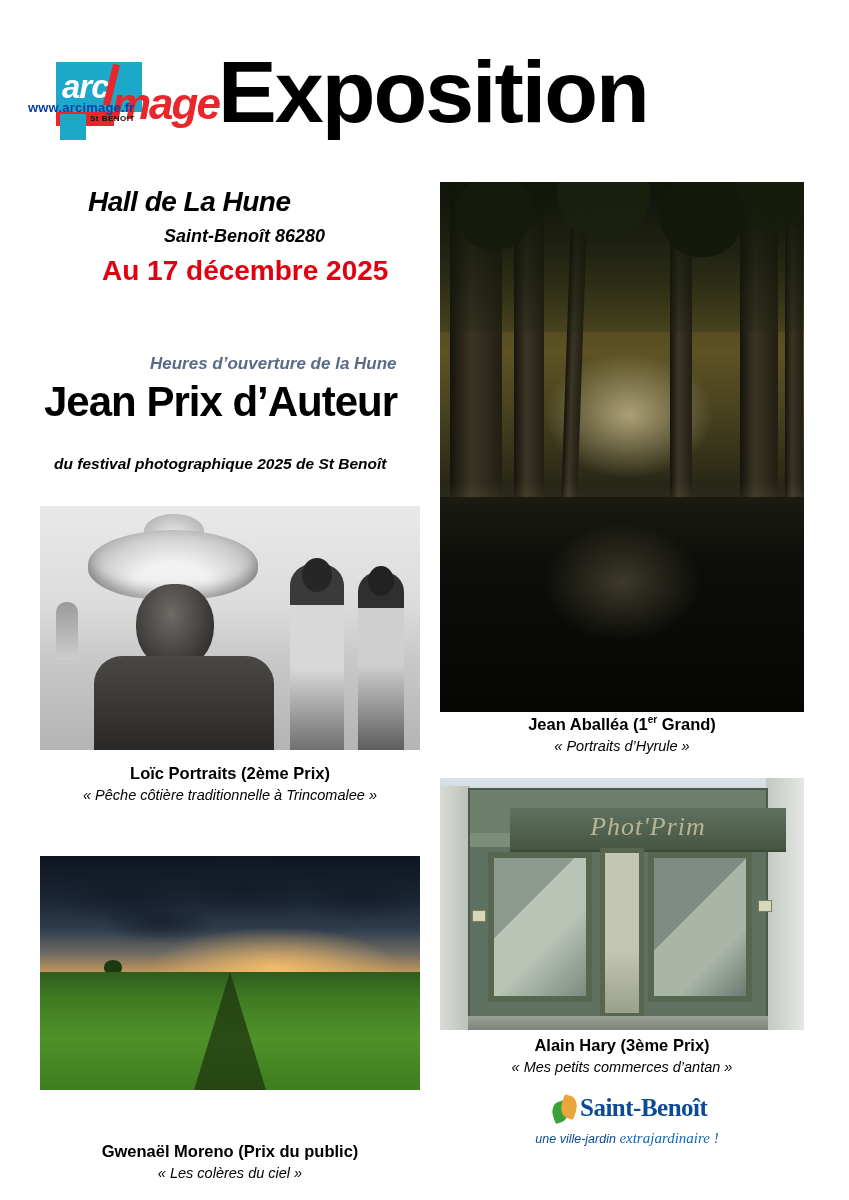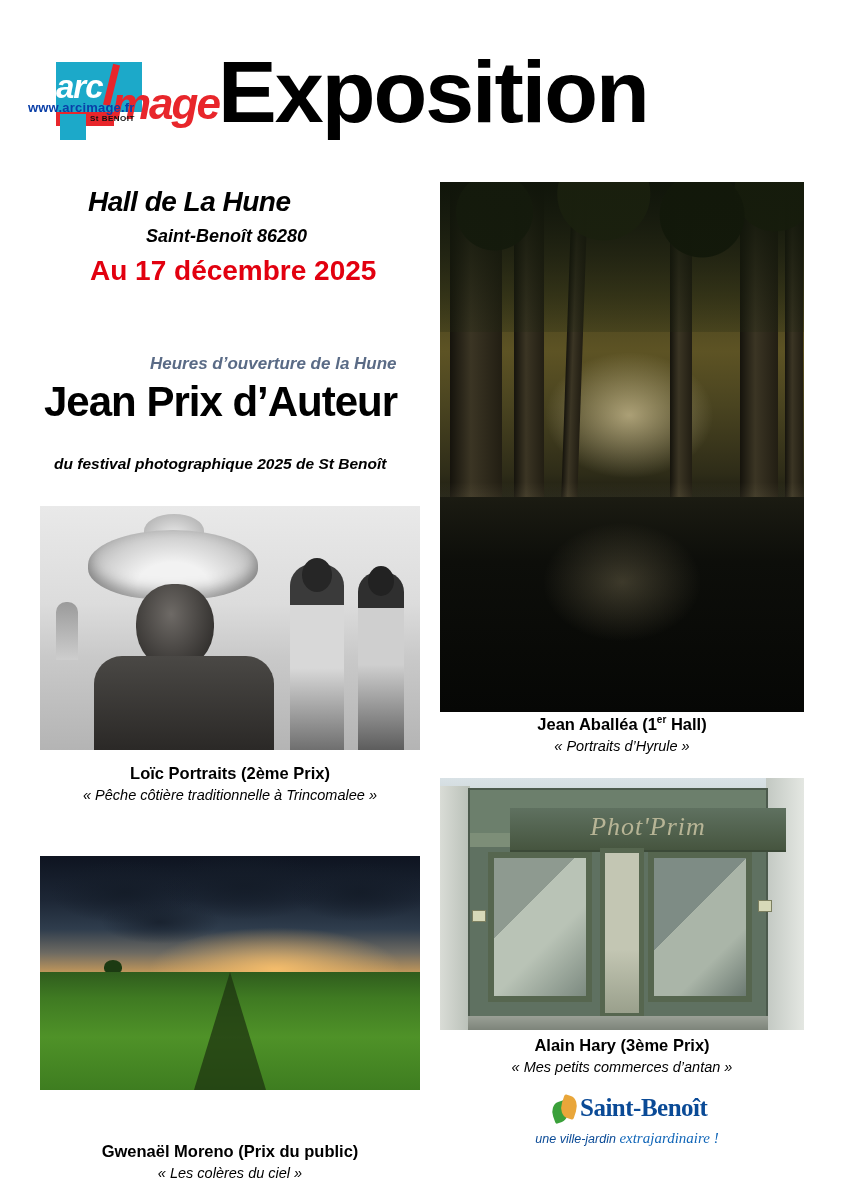--- a/index.html
+++ b/index.html
@@ -32,20 +32,21 @@
     position: absolute;
     left: 0; top: 10px;
     width: 86px; height: 50px;
     background: #1ca9c9;
     color: #fff;
     font-style: italic;
     font-weight: bold;
     font-size: 33px;
     line-height: 50px;
     text-align: left;
+    padding-left: 6px;
     letter-spacing: -1px;
   }
   .logo-image {
     position: absolute;
     left: 56px; top: 28px;
     font-style: italic;
     font-weight: bold;
     font-size: 44px;
     color: #e8262b;
     letter-spacing: -2px;
@@ -105,35 +106,35 @@
     position: absolute;
     left: 88px; top: 186px;
     font-size: 28px;
     font-weight: bold;
     font-style: italic;
     color: #000;
     letter-spacing: -0.5px;
   }
   .hall-sub {
     position: absolute;
-    left: 146px; top: 226px;
+    left: 164px; top: 226px;
     font-size: 18px;
     font-weight: bold;
     font-style: italic;
     color: #000;
   }
   .dates {
     position: absolute;
     left: 90px; top: 254px;
     font-size: 28px;
     font-weight: bold;
     color: #e2000f;
     line-height: 34px;
   }
-  .dates .l2 { display: block; }
+  .dates .l2 { display: block; margin-left: 12px; }
   .hours {
     position: absolute;
     left: 150px; top: 354px;
     font-size: 17px;
     font-style: italic;
     font-weight: bold;
     color: #5a6b86;
   }
   .grand-prix {
     position: absolute;
@@ -450,21 +451,21 @@
     <div class="trunk t6"></div>
     <div class="canopy"></div>
     <div class="mist"></div>
     <div class="shore"></div>
     <div class="figure"></div>
     <div class="water"></div>
     <div class="water-glow"></div>
 
   </div>
   <div class="cap" id="cap-forest">
-    <div class="name"><span>Jean Aballéa (1</span><sup>er</sup><span> Hall)</span></div>
+    <div class="name"><span>Jean Aballéa (1</span><sup>er</sup><span> Grand)</span></div>
     <div class="work">« Portraits d’Hyrule »</div>
   </div>
 
   <div class="photo" id="photo-bw">
     <div class="bw-bg"></div>
     <div class="bw-fig-far"></div>
     <div class="bw-fig2">
         <div class="head"></div>
       </div>
     <div class="bw-fig3">

